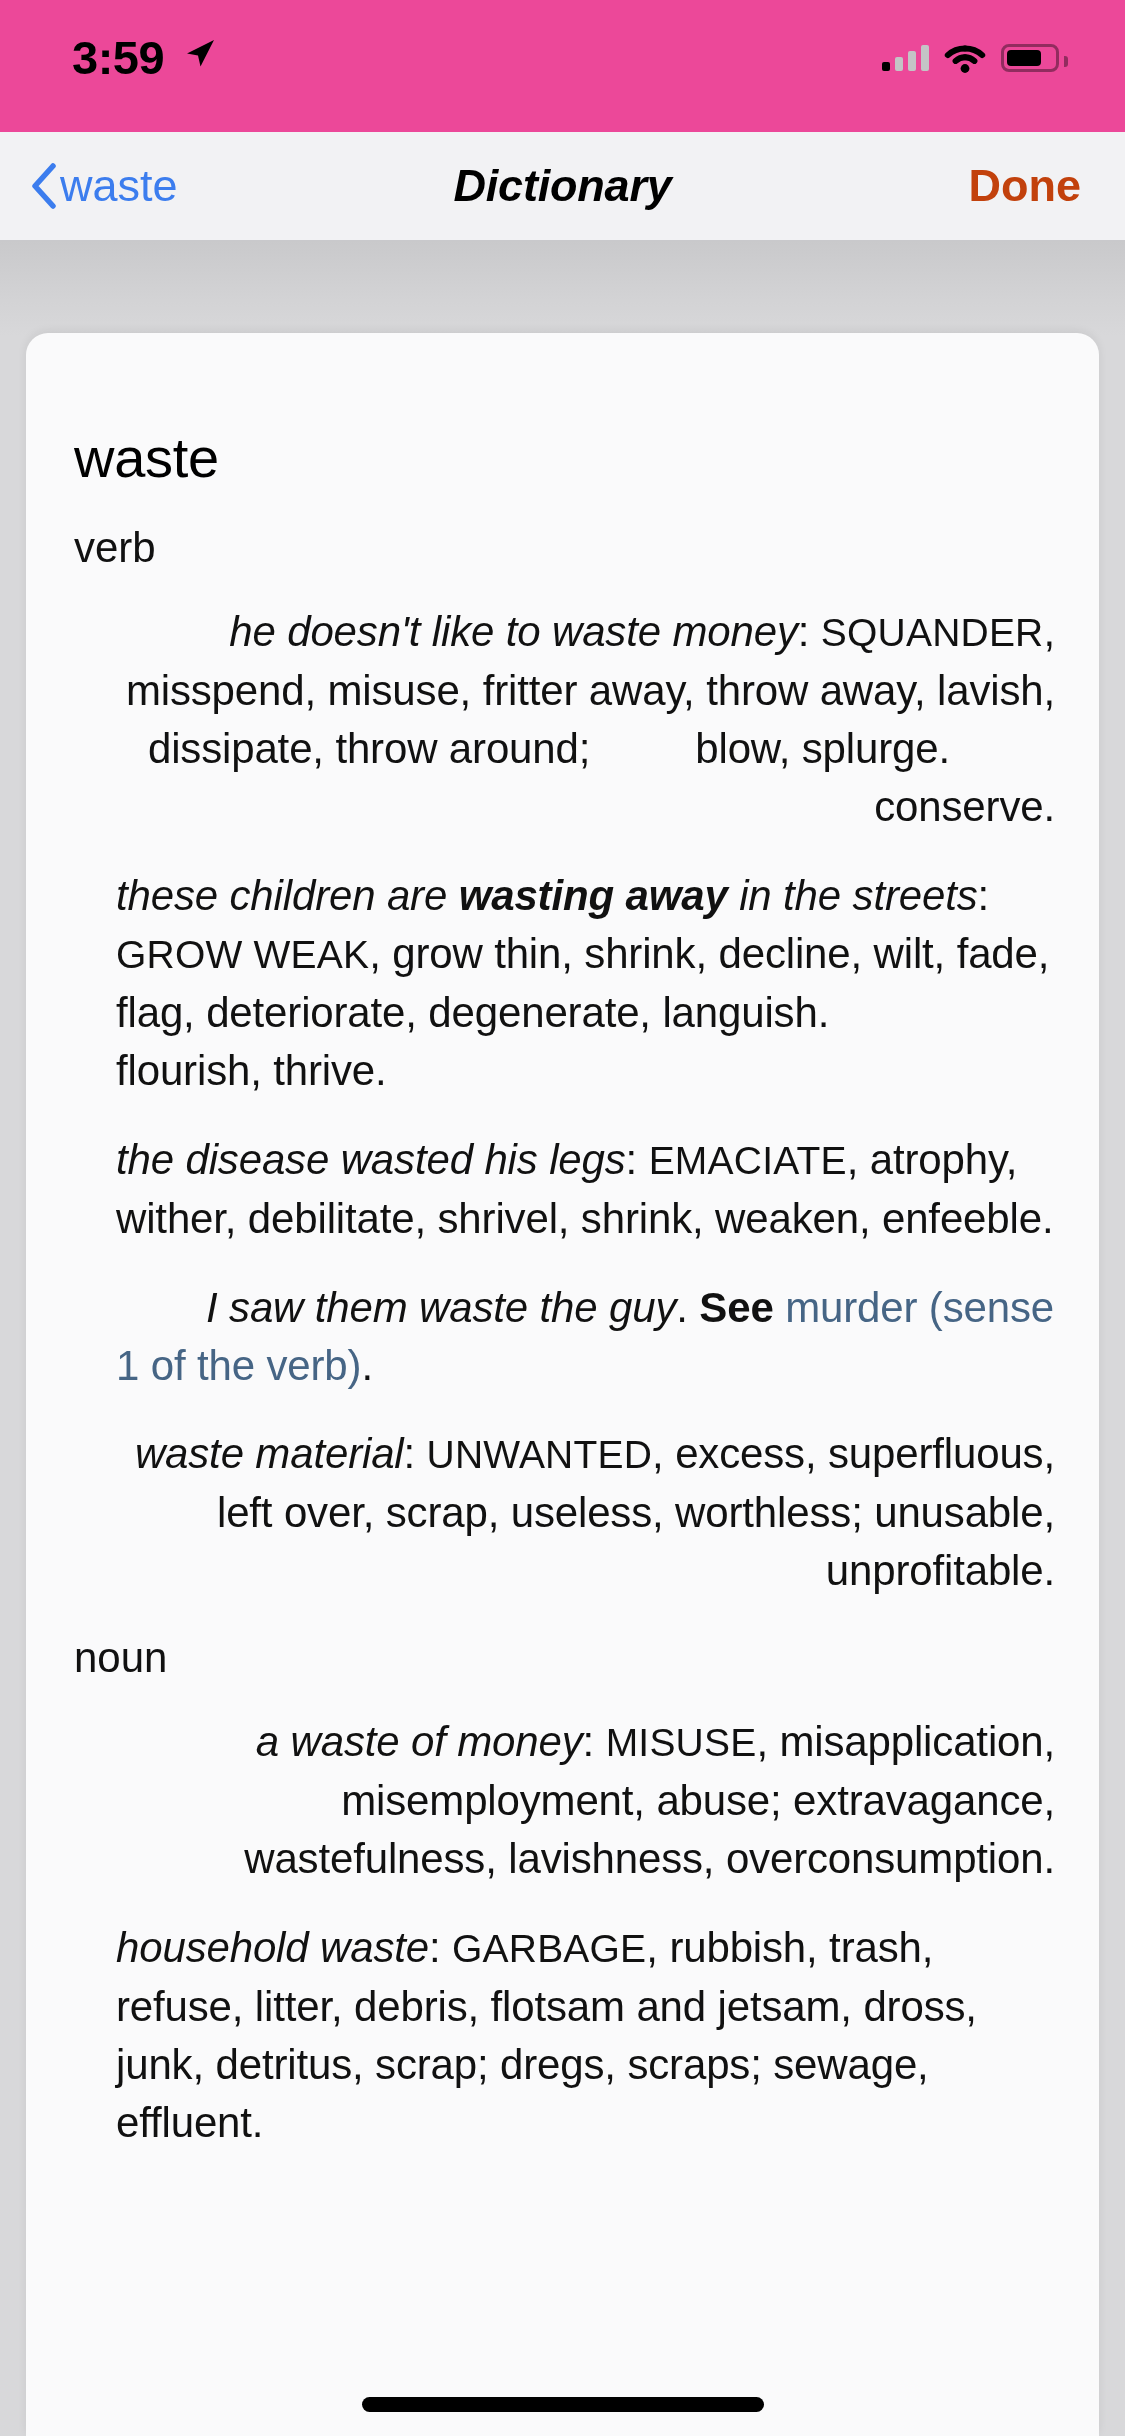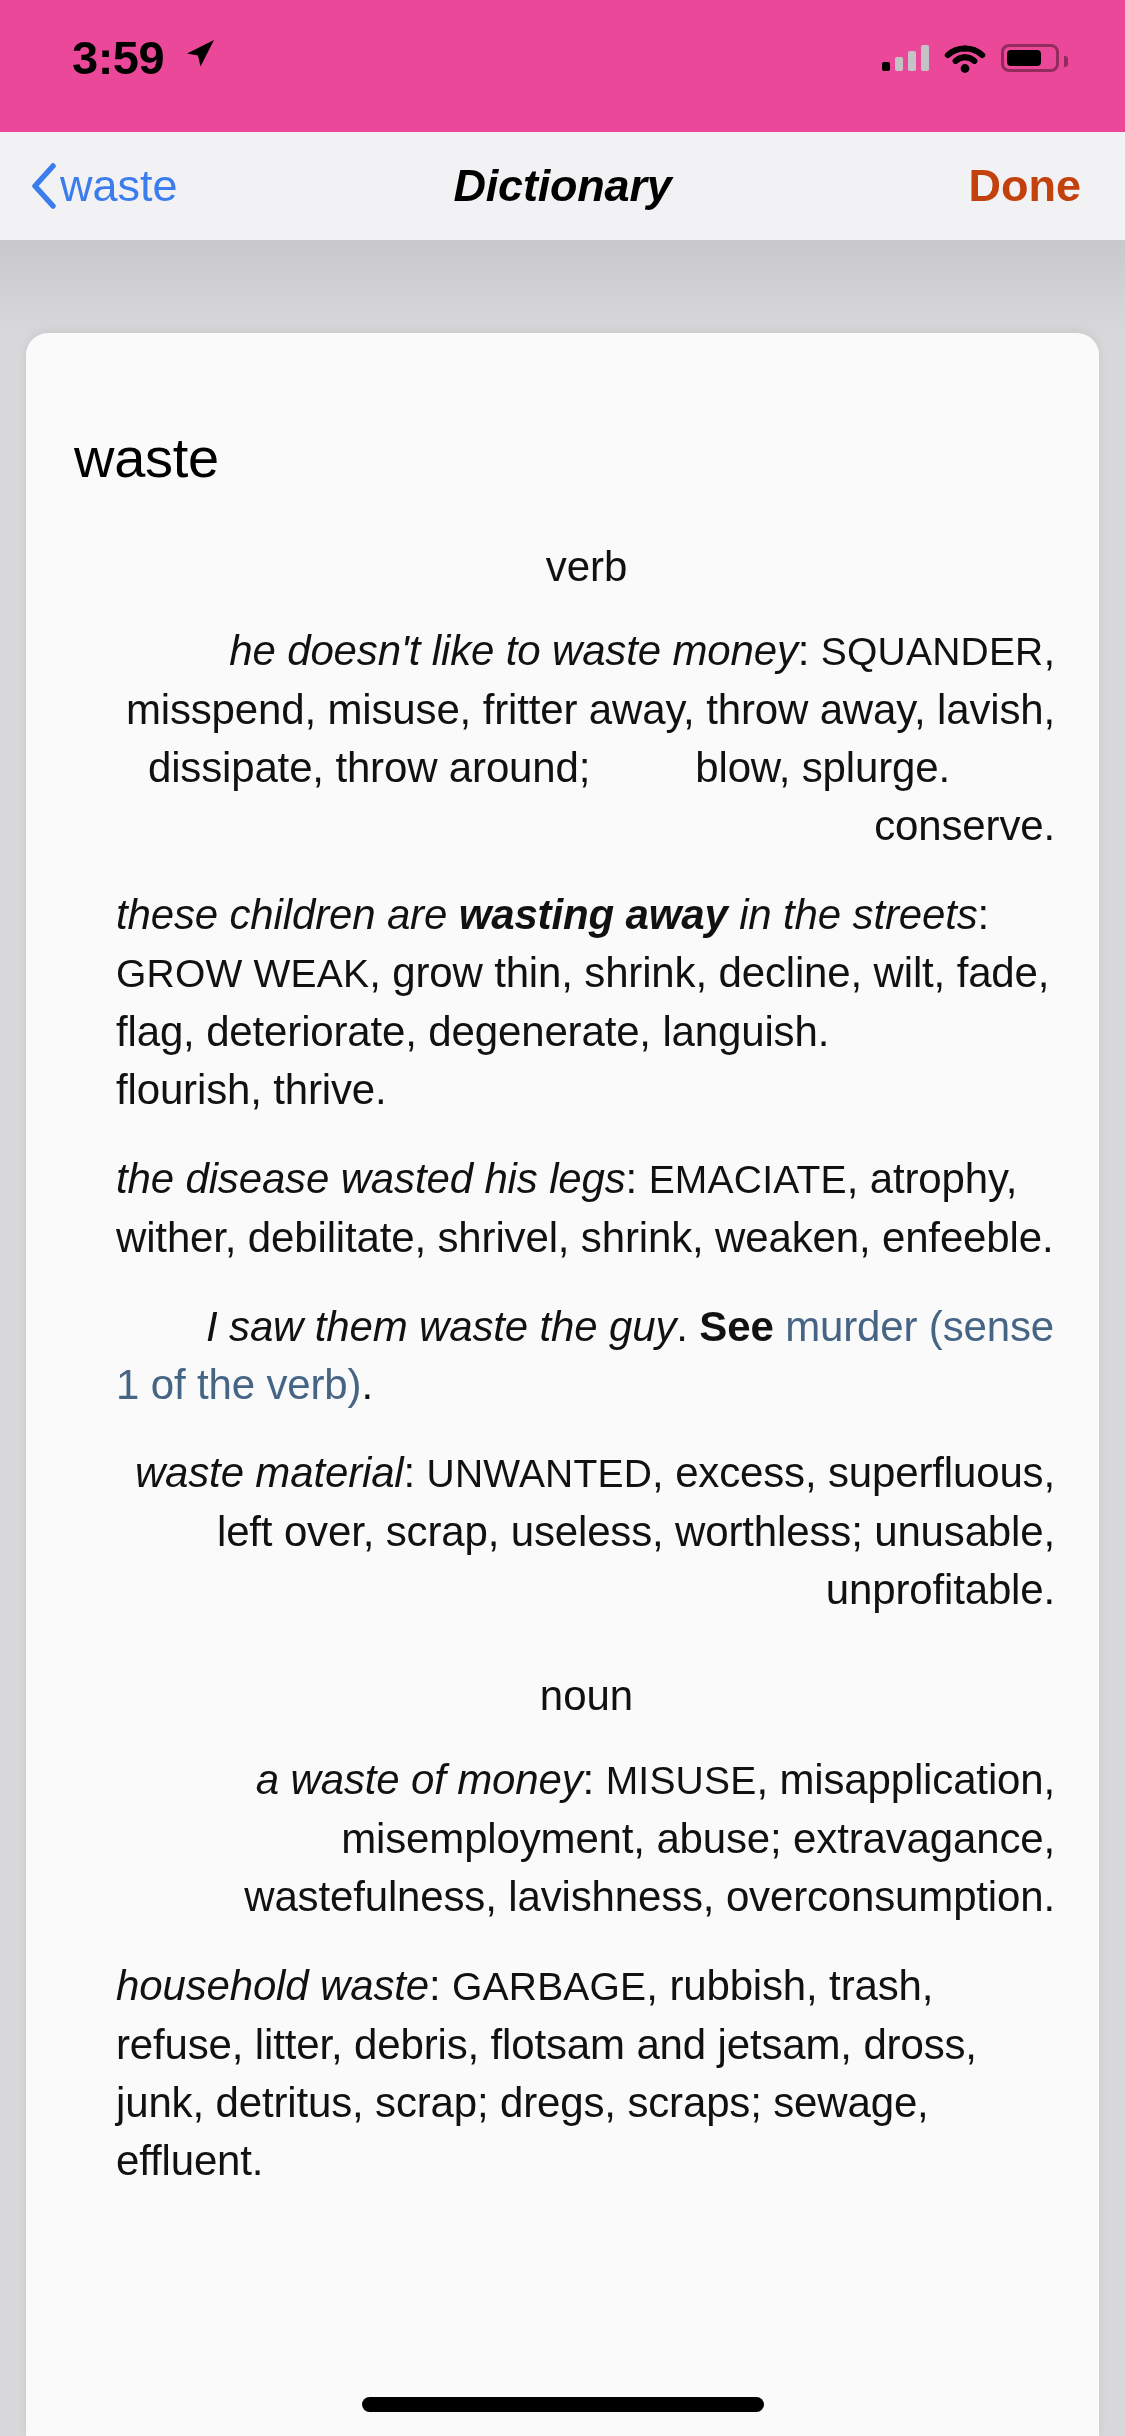--- a/index.html
+++ b/index.html
@@ -173,25 +173,24 @@
 
   #headword {
     margin: 93px 0 0 48px;
     font-size: 56px;
     color: #000;
     letter-spacing: -0.3px;
     line-height: 64px;
   }
 
   .pos {
-    margin: 52px 0 0 48px;
+    margin: 33px 0 0 48px;
     font-size: 42px;
     color: #111;
     line-height: 50px;
-    text-align: center;
   }
 
   .sense {
     margin: 31px 44px 0 90px;
     font-size: 42px;
     line-height: 58px;
     color: #111;
     letter-spacing: -0.15px;
     text-align: left;
   }

